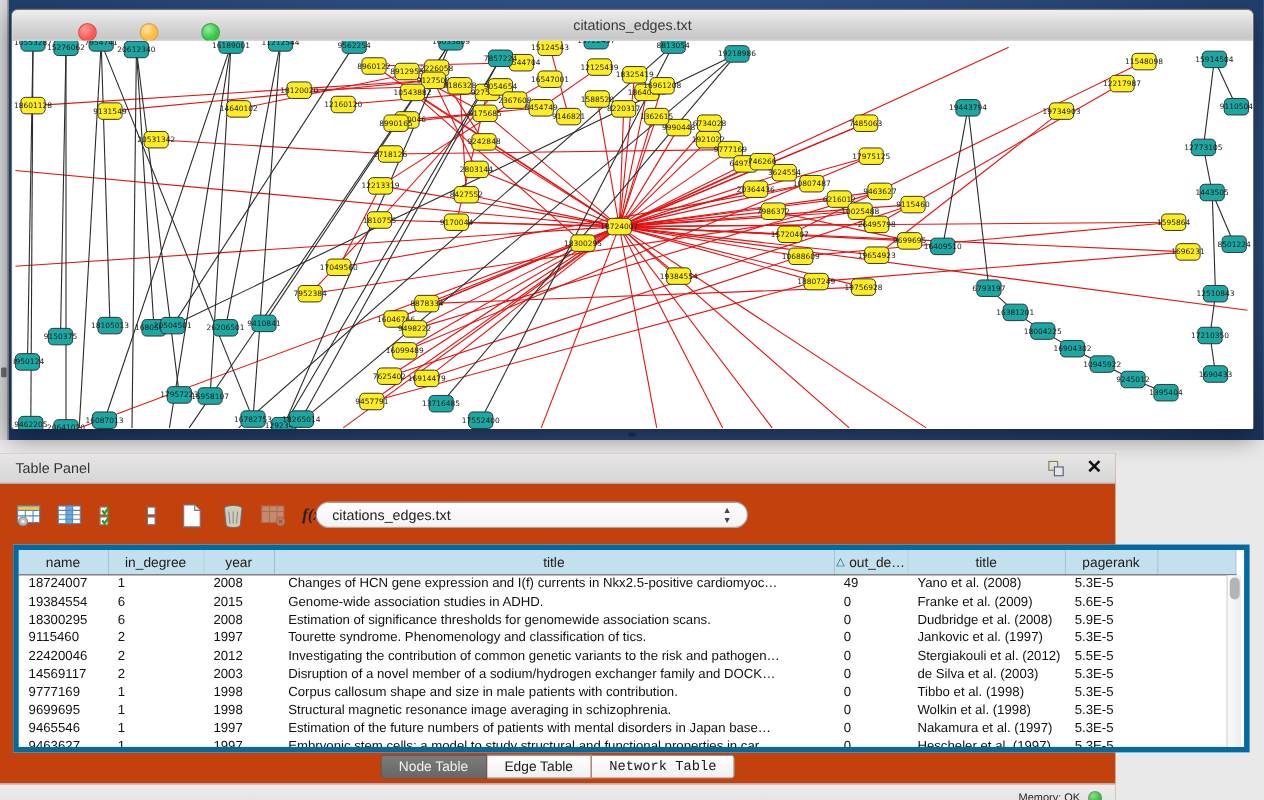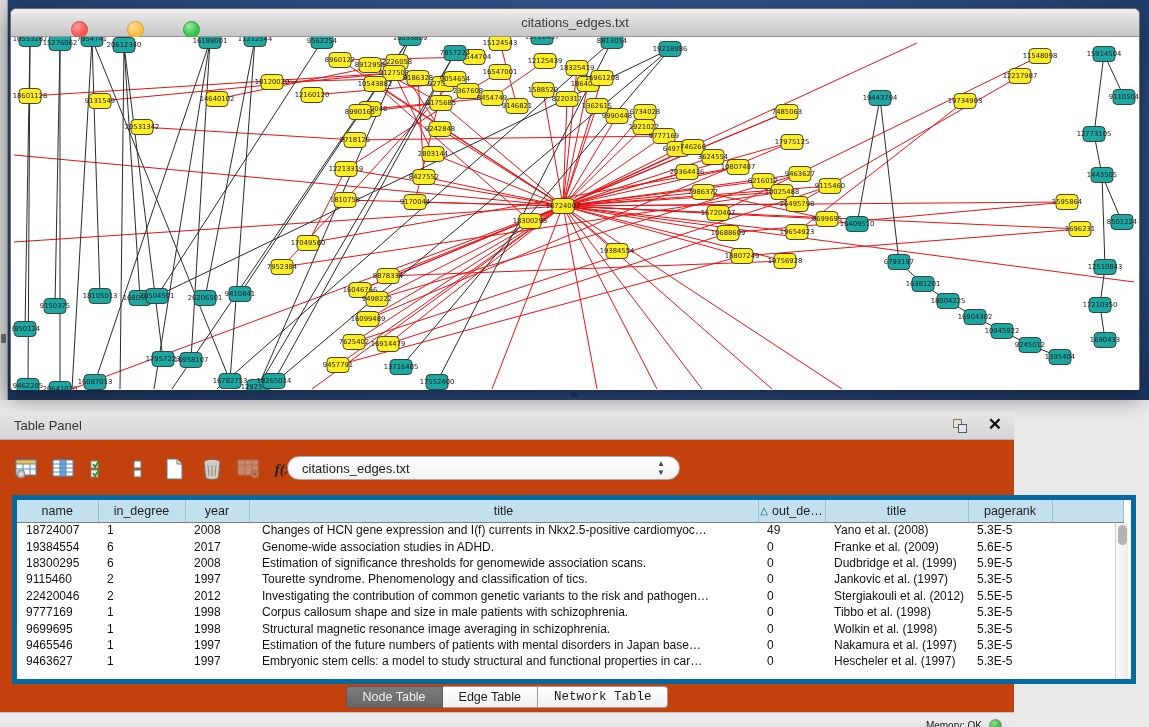--- a/index.html
+++ b/index.html
@@ -844,34 +844,34 @@
             <td>2008</td>
             <td class="title-cell">Changes of HCN gene expression and I(f) currents in Nkx2.5-positive cardiomyoc…</td>
             <td>49</td>
             <td>Yano et al. (2008)</td>
             <td>5.3E-5</td>
             <td></td>
           </tr>
           <tr>
             <td>19384554</td>
             <td>6</td>
-            <td>2017</td>
+            <td>2015</td>
             <td class="title-cell">Genome-wide association studies in ADHD.</td>
             <td>0</td>
             <td>Franke et al. (2009)</td>
             <td>5.6E-5</td>
             <td></td>
           </tr>
           <tr>
             <td>18300295</td>
             <td>6</td>
             <td>2008</td>
             <td class="title-cell">Estimation of significance thresholds for genomewide association scans.</td>
             <td>0</td>
-            <td>Dudbridge et al. (1999)</td>
+            <td>Dudbridge et al. (2008)</td>
             <td>5.9E-5</td>
             <td></td>
           </tr>
           <tr>
             <td>9115460</td>
             <td>2</td>
             <td>1997</td>
             <td class="title-cell">Tourette syndrome. Phenomenology and classification of tics.</td>
             <td>0</td>
             <td>Jankovic et al. (1997)</td>
@@ -882,24 +882,34 @@
             <td>22420046</td>
             <td>2</td>
             <td>2012</td>
             <td class="title-cell">Investigating the contribution of common genetic variants to the risk and pathogen…</td>
             <td>0</td>
             <td>Stergiakouli et al. (2012)</td>
             <td>5.5E-5</td>
             <td></td>
           </tr>
           <tr>
+            <td>14569117</td>
+            <td>2</td>
+            <td>2003</td>
+            <td class="title-cell">Disruption of a novel member of a sodium/hydrogen exchanger family and DOCK…</td>
+            <td>0</td>
+            <td>de Silva et al. (2003)</td>
+            <td>5.3E-5</td>
+            <td></td>
+          </tr>
+          <tr>
             <td>9777169</td>
             <td>1</td>
             <td>1998</td>
-            <td class="title-cell">Corpus callosum shape and size in male patients with schizophrenia.</td>
+            <td class="title-cell">Corpus callosum shape and size in male patients with contribution.</td>
             <td>0</td>
             <td>Tibbo et al. (1998)</td>
             <td>5.3E-5</td>
             <td></td>
           </tr>
           <tr>
             <td>9699695</td>
             <td>1</td>
             <td>1998</td>
             <td class="title-cell">Structural magnetic resonance image averaging in schizophrenia.</td>

